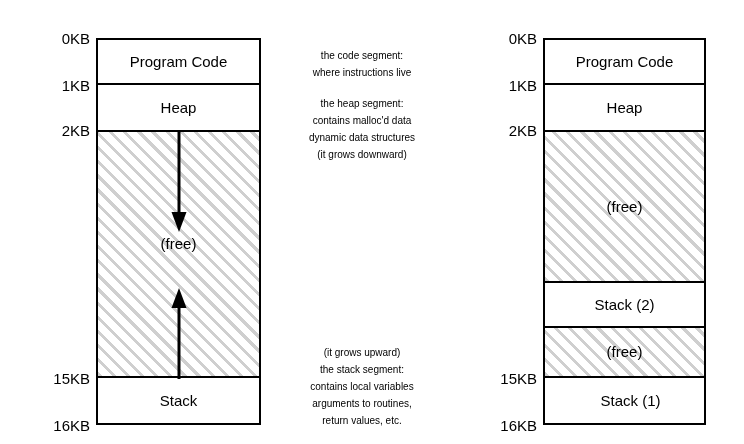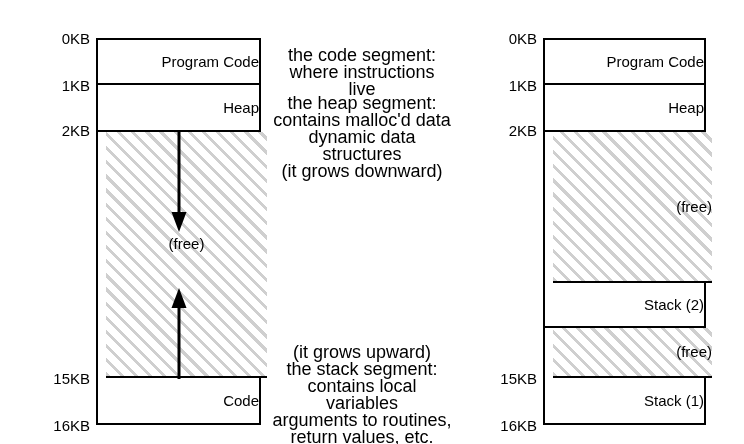--- a/index.html
+++ b/index.html
@@ -40,45 +40,44 @@
     border: 2px solid #000;
     background: #fff;
   }
   .seg {
     position: absolute;
     left: 0;
     box-sizing: border-box;
     width: 100%;
     display: flex;
     align-items: center;
-    justify-content: flex-end;
+    justify-content: center;
     font-size: 15px;
     line-height: 16px;
     color: #000;
     background: #fff;
   }
   .seg.divider-bottom {
     border-bottom: 2px solid #000;
   }
   .seg.hatch {
     background-color: #ffffff;
     background-image: repeating-linear-gradient(
        45deg,
        #cfcfcf 0px,
        #cfcfcf 3px,
        #ffffff 3px,
        #ffffff 10px
     );
-    margin-left: 8px;
   }
 
   
   .note {
     position: absolute;
-    font-size: 18px;
+    font-size: 10px;
     line-height: 17px;
     text-align: center;
     color: #000;
     white-space: pre-line;
   }
 
   
   .arrow {
     position: absolute;
   }
@@ -102,21 +101,21 @@
 
     <div class="seg divider-bottom" style="top:45px; height:47px;">
       <span>Heap</span>
     </div>
 
     <div class="seg hatch divider-bottom" style="top:92px; height:246px;">
       <span style="position:absolute; top:104px; left:0; width:100%; text-align:center;">(free)</span>
     </div>
 
     <div class="seg" style="top:338px; height:45px;">
-      <span>Code</span>
+      <span>Stack</span>
     </div>
   </div>
 
   <svg class="arrow" style="left:166px; top:128px;" width="26" height="106" viewBox="0 0 26 106">
     <line x1="13" y1="2" x2="13" y2="90" stroke="#000" stroke-width="3"></line>
     <polygon points="13,104 5.5,84 20.5,84" fill="#000"></polygon>
   </svg>
 
   <svg class="arrow" style="left:166px; top:288px;" width="26" height="93" viewBox="0 0 26 93">
     <line x1="13" y1="91" x2="13" y2="14" stroke="#000" stroke-width="3"></line>

